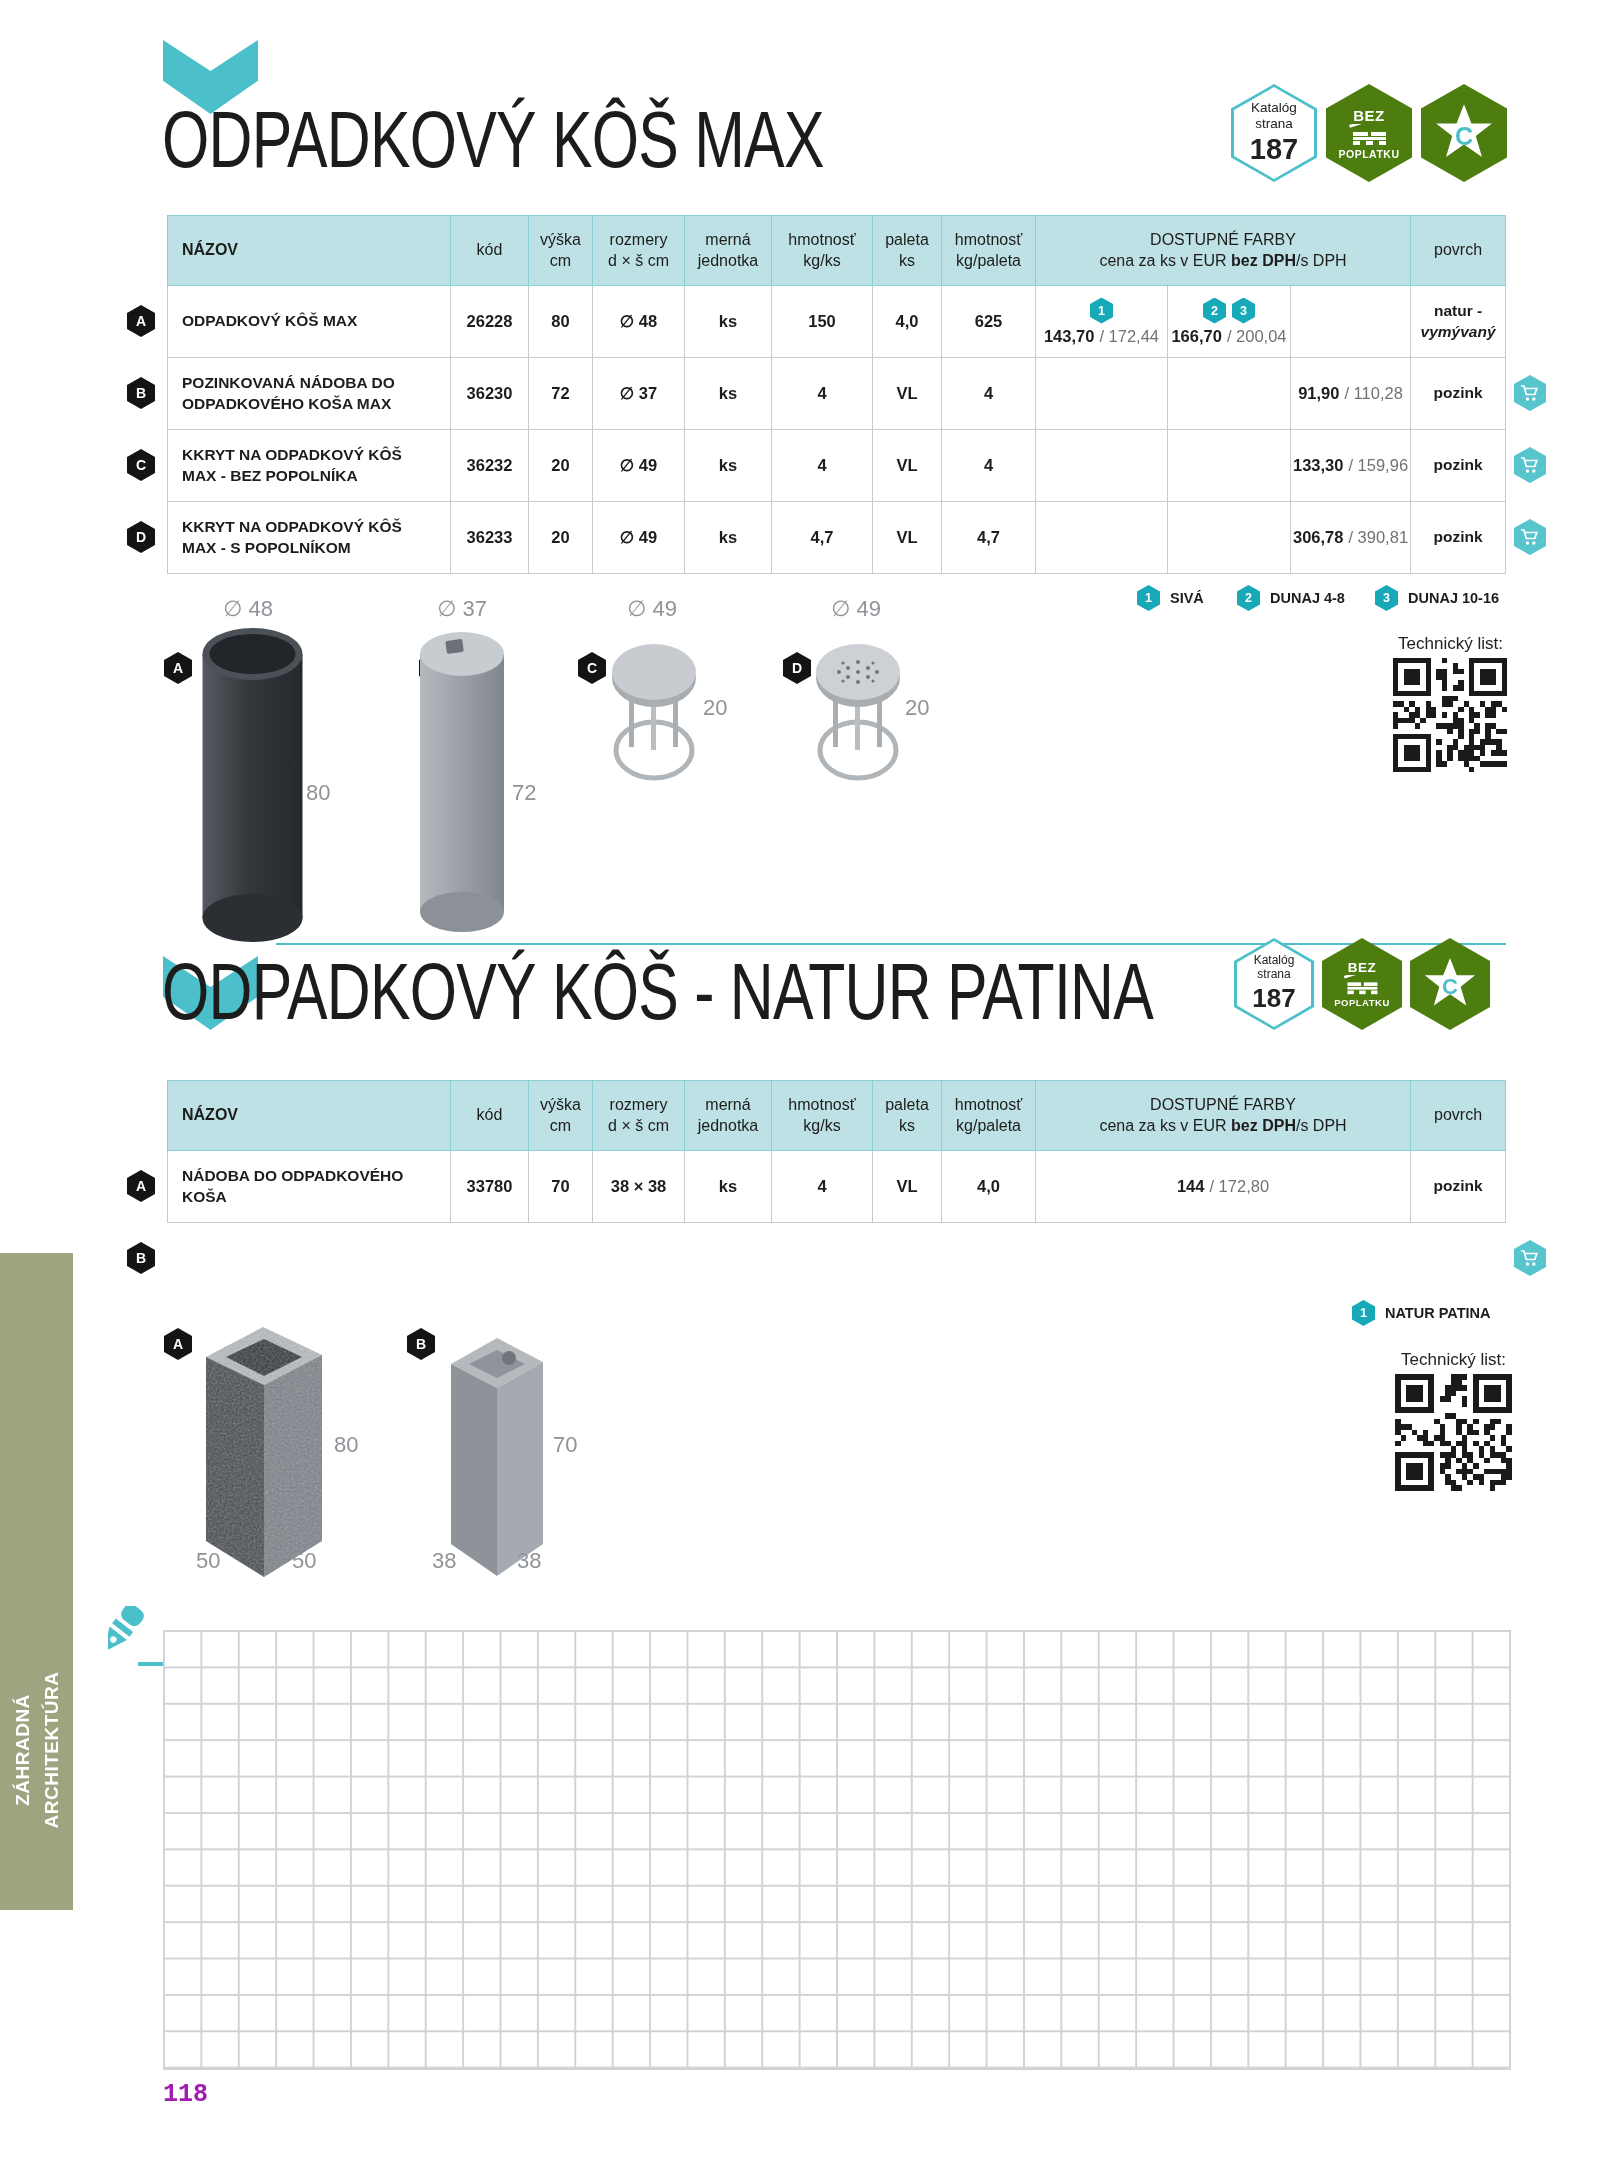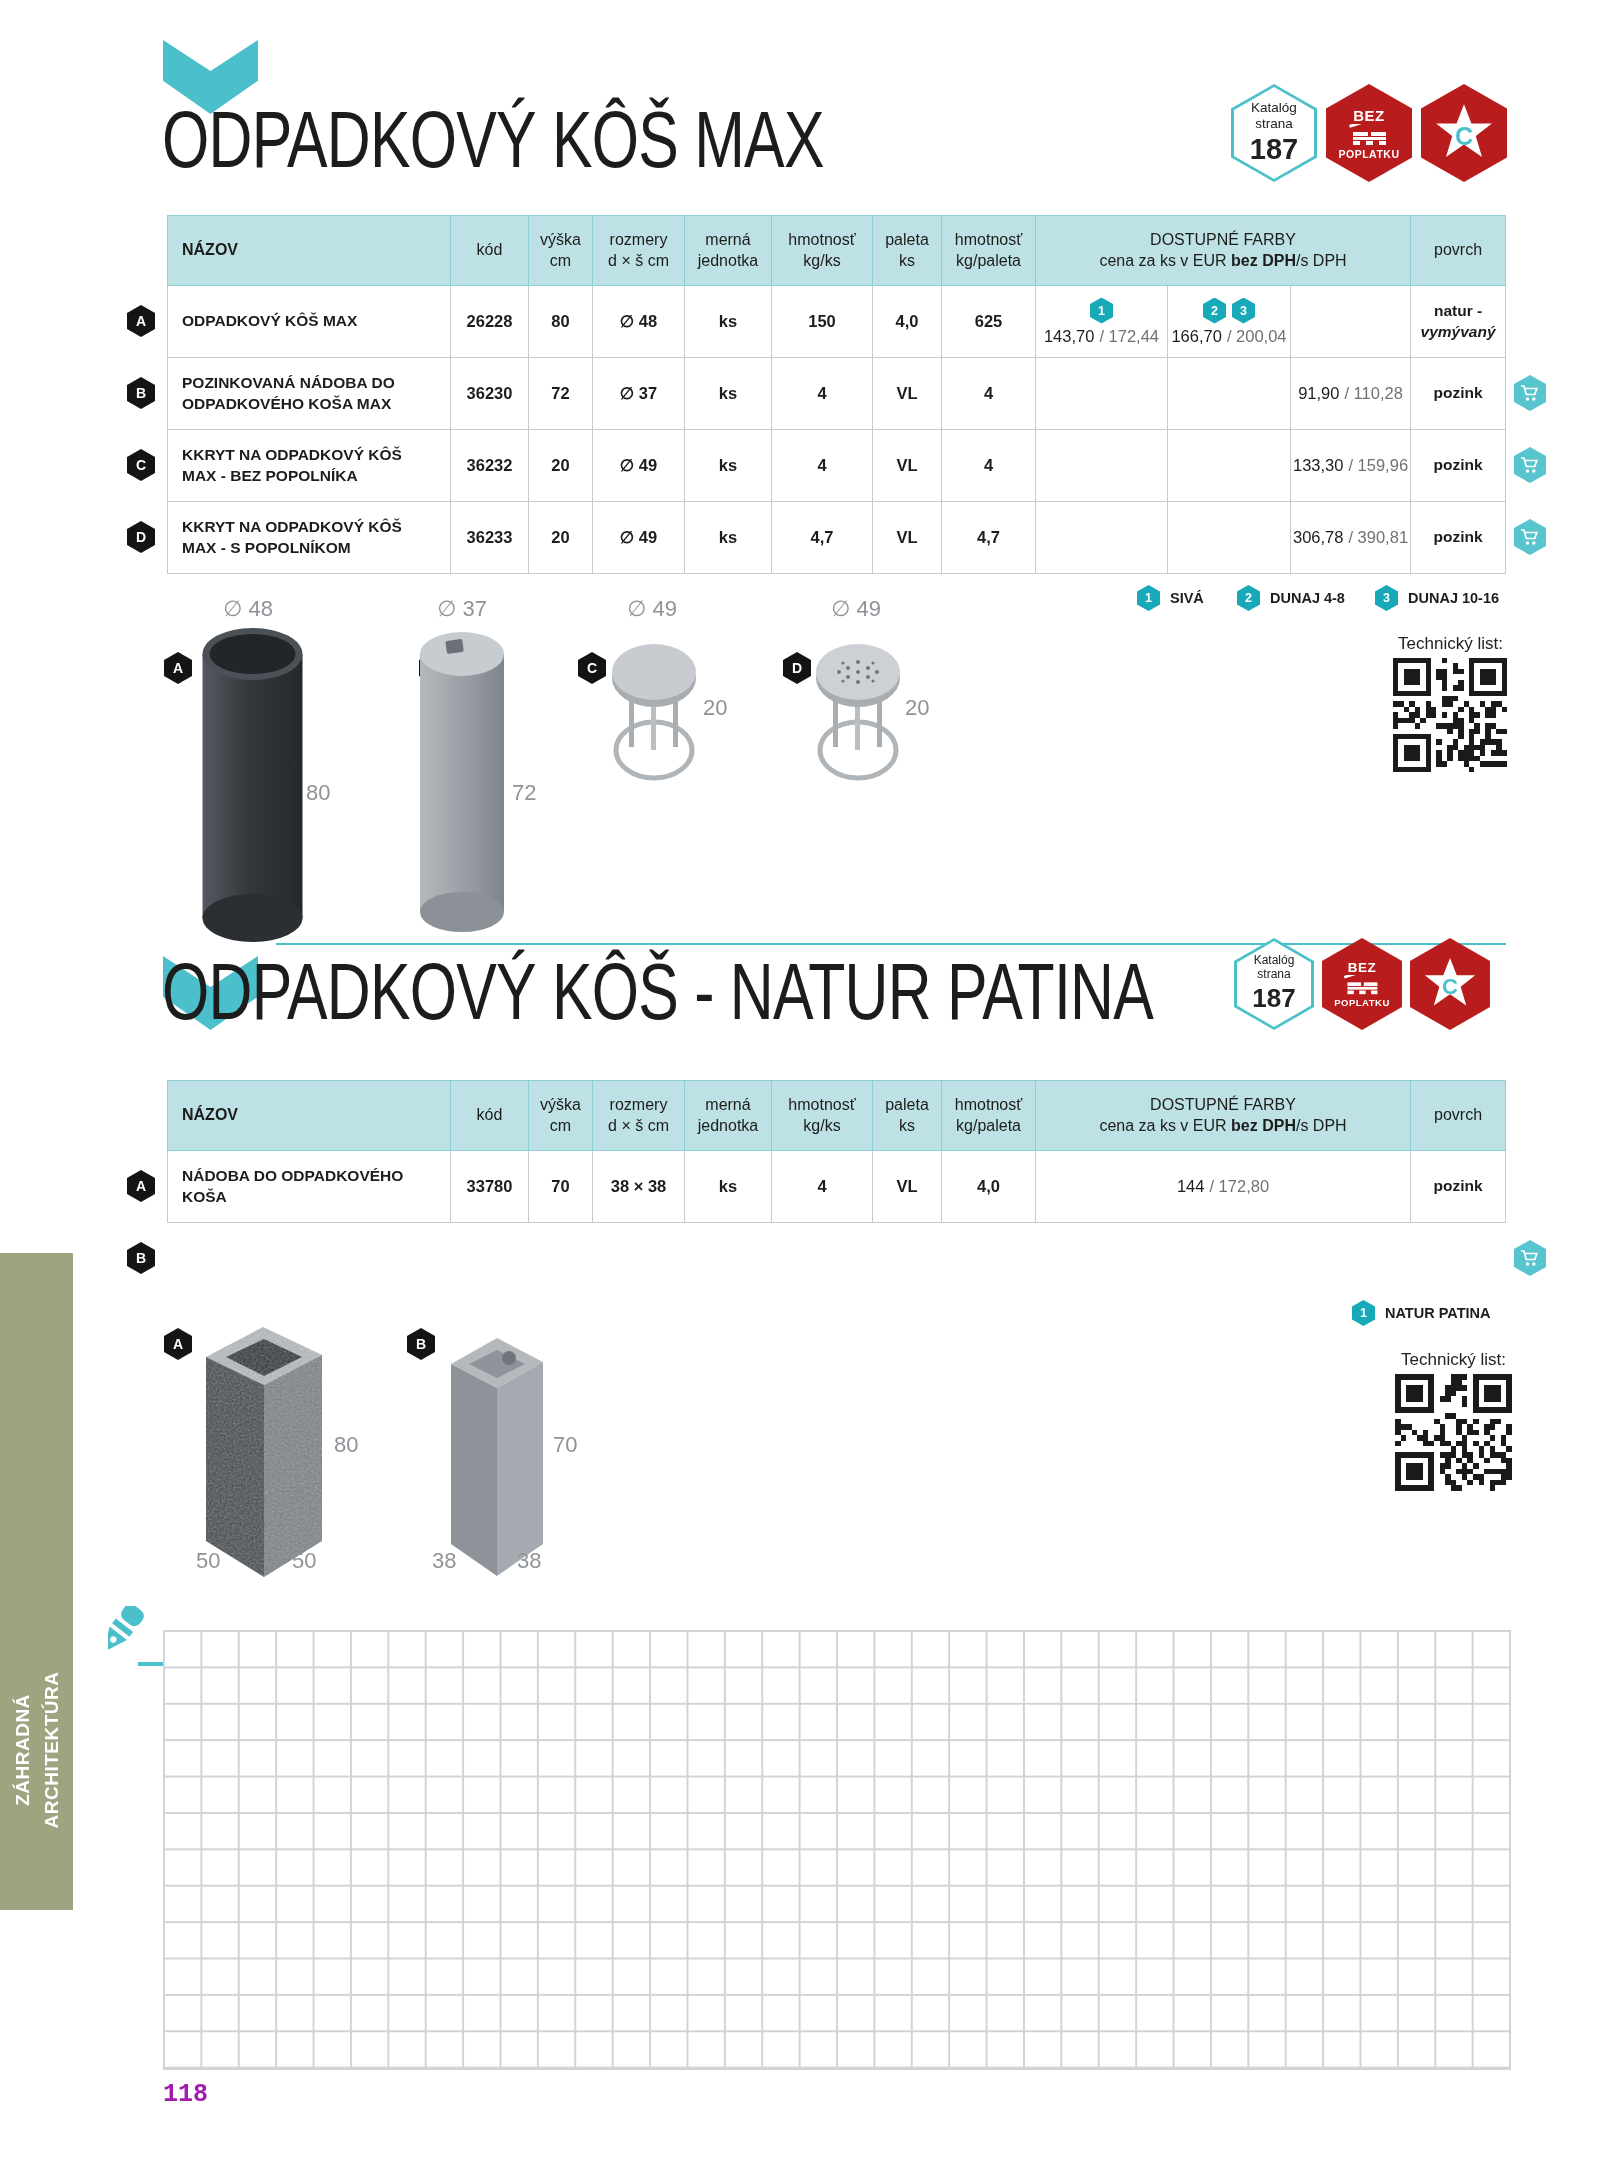--- a/index.html
+++ b/index.html
@@ -14,21 +14,21 @@
   .title>span{display:inline-block;transform:scaleX(0.76);transform-origin:0 60%;}
   .rule{height:2px;background:#4CC0CA;}
 
   
   .hex{clip-path:polygon(50% 0,100% 25%,100% 75%,50% 100%,0 75%,0 25%);}
   .hexL{width:28px;height:32px;background:#141414;color:#fff;display:flex;align-items:center;
         justify-content:center;font-weight:700;font-size:14px;}
   .hexN{width:23px;height:26px;background:#17A9B7;color:#fff;display:inline-flex;align-items:center;
         justify-content:center;font-weight:700;font-size:12.5px;flex:none;}
   .badge{width:86px;height:98px;display:flex;flex-direction:column;align-items:center;justify-content:center;}
-  .badge.teal{background:#b91c1c;color:#fff;}
+  .badge.teal{background:#4d7c0f;color:#fff;}
   .badge.white{background:#4CC0CA;}
   .badge .inner{width:80px;height:92px;background:#fff;display:flex;flex-direction:column;align-items:center;
         justify-content:center;color:#222;}
   .badge .cat1{font-size:13.5px;line-height:1.15;}
   .badge .catnum{font-size:29px;font-weight:700;margin-top:2px;}
   .badge .bez{font-weight:700;font-size:15px;letter-spacing:.5px;}
   .badge .pop{font-weight:700;font-size:10.5px;letter-spacing:.5px;}
   .badge.small{width:80px;height:92px;}
   .badge.small .inner{width:74px;height:86px;}
   .star{width:62px;height:60px;background:#fff;display:flex;align-items:center;justify-content:center;
@@ -38,21 +38,21 @@
   
   table{border-collapse:collapse;table-layout:fixed;width:1338px;font-family:"Liberation Sans",sans-serif;}
   th,td{border:1px solid #c9cacb;padding:0;text-align:center;vertical-align:middle;}
   th{background:#BDE1E4;border-color:#8ad0d6;font-weight:400;font-size:16px;line-height:1.3;color:#1d1d1b;}
   tr.hdr{height:70px;} tr.row{height:72px;}
   th.c-name,td.name{text-align:left;padding-left:14px;padding-right:10px;margin-top:40px;}
   th.c-name{font-weight:700;}
   td.name{font-weight:700;font-size:15.5px;line-height:1.35;}
   td.v{font-weight:700;font-size:16.5px;}
   td.price{font-size:16.5px;}
-  td.price .pline b{font-weight:400;}
+  td.price .pline b{font-weight:700;}
   td.price .gray{color:#6f7275;margin-left:5px;font-weight:400;}
   .hexrow{display:flex;gap:6px;justify-content:center;margin-bottom:3px;}
   td.pov{font-weight:700;font-size:15.5px;line-height:1.35;}
   td.pov .it{font-style:italic;}
 
   
   .dim{color:#8f9397;font-size:22px;white-space:nowrap;}
   .dimc{text-align:center;width:90px;}
 
   

